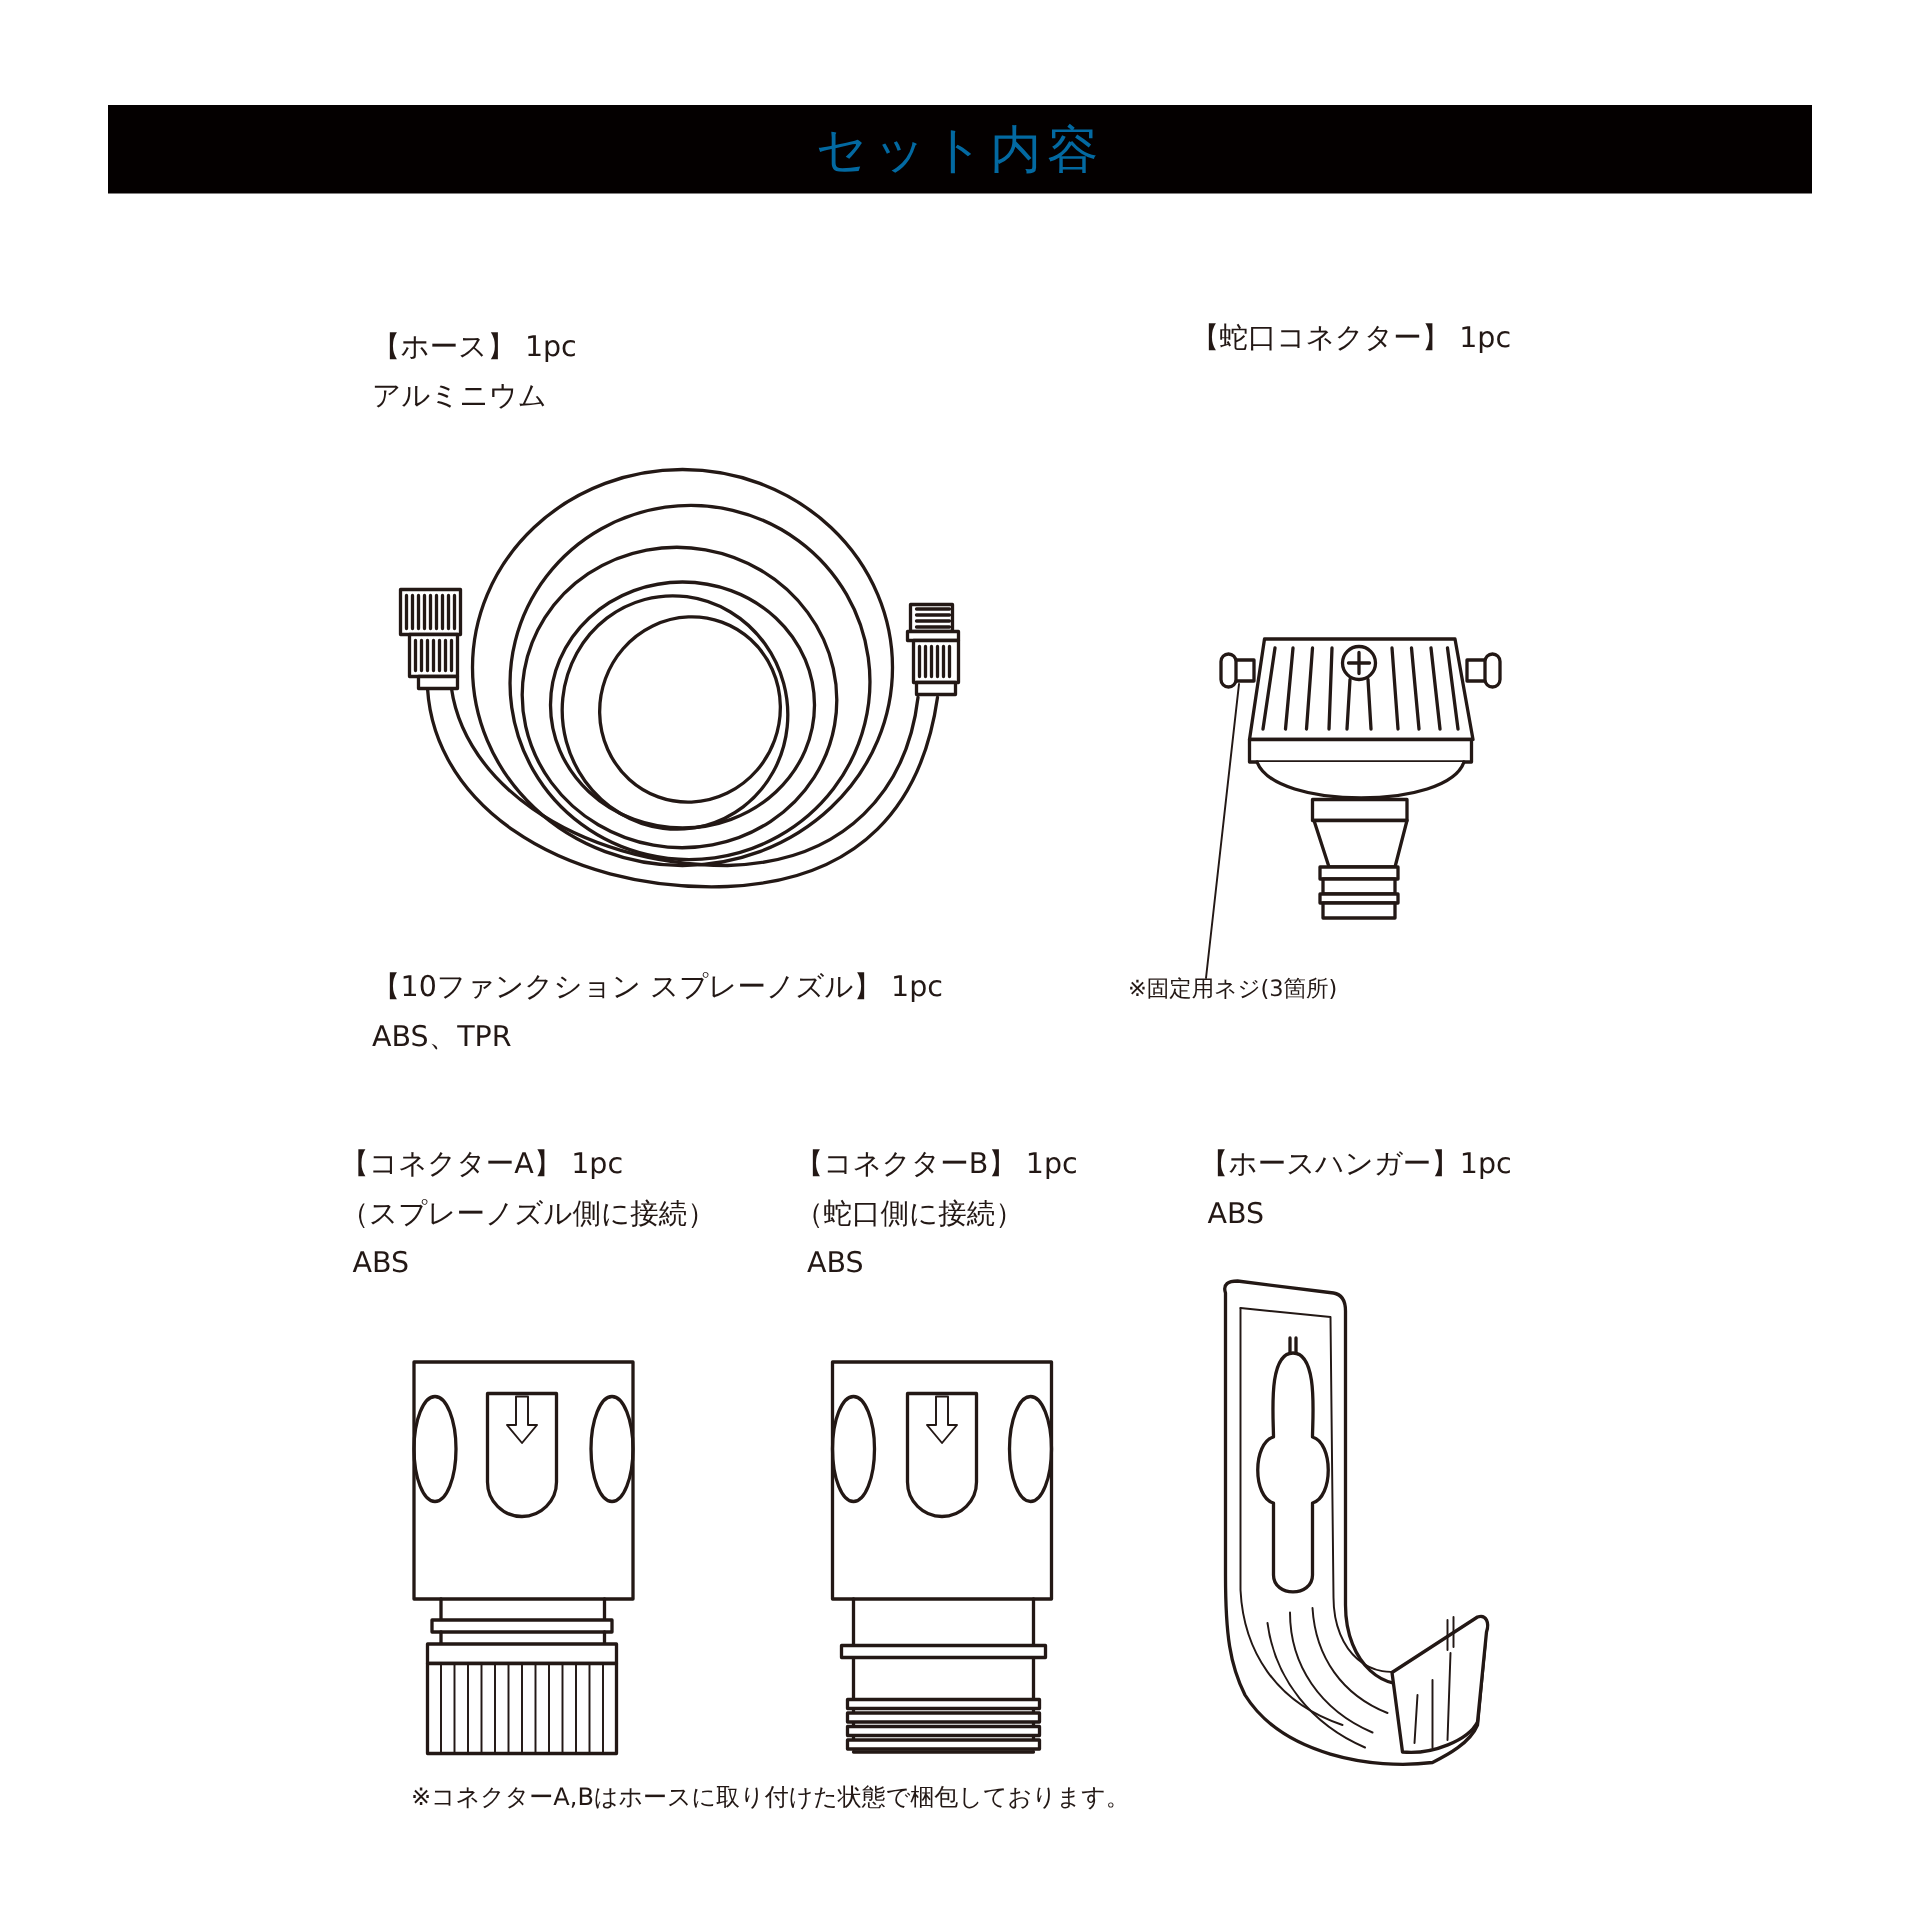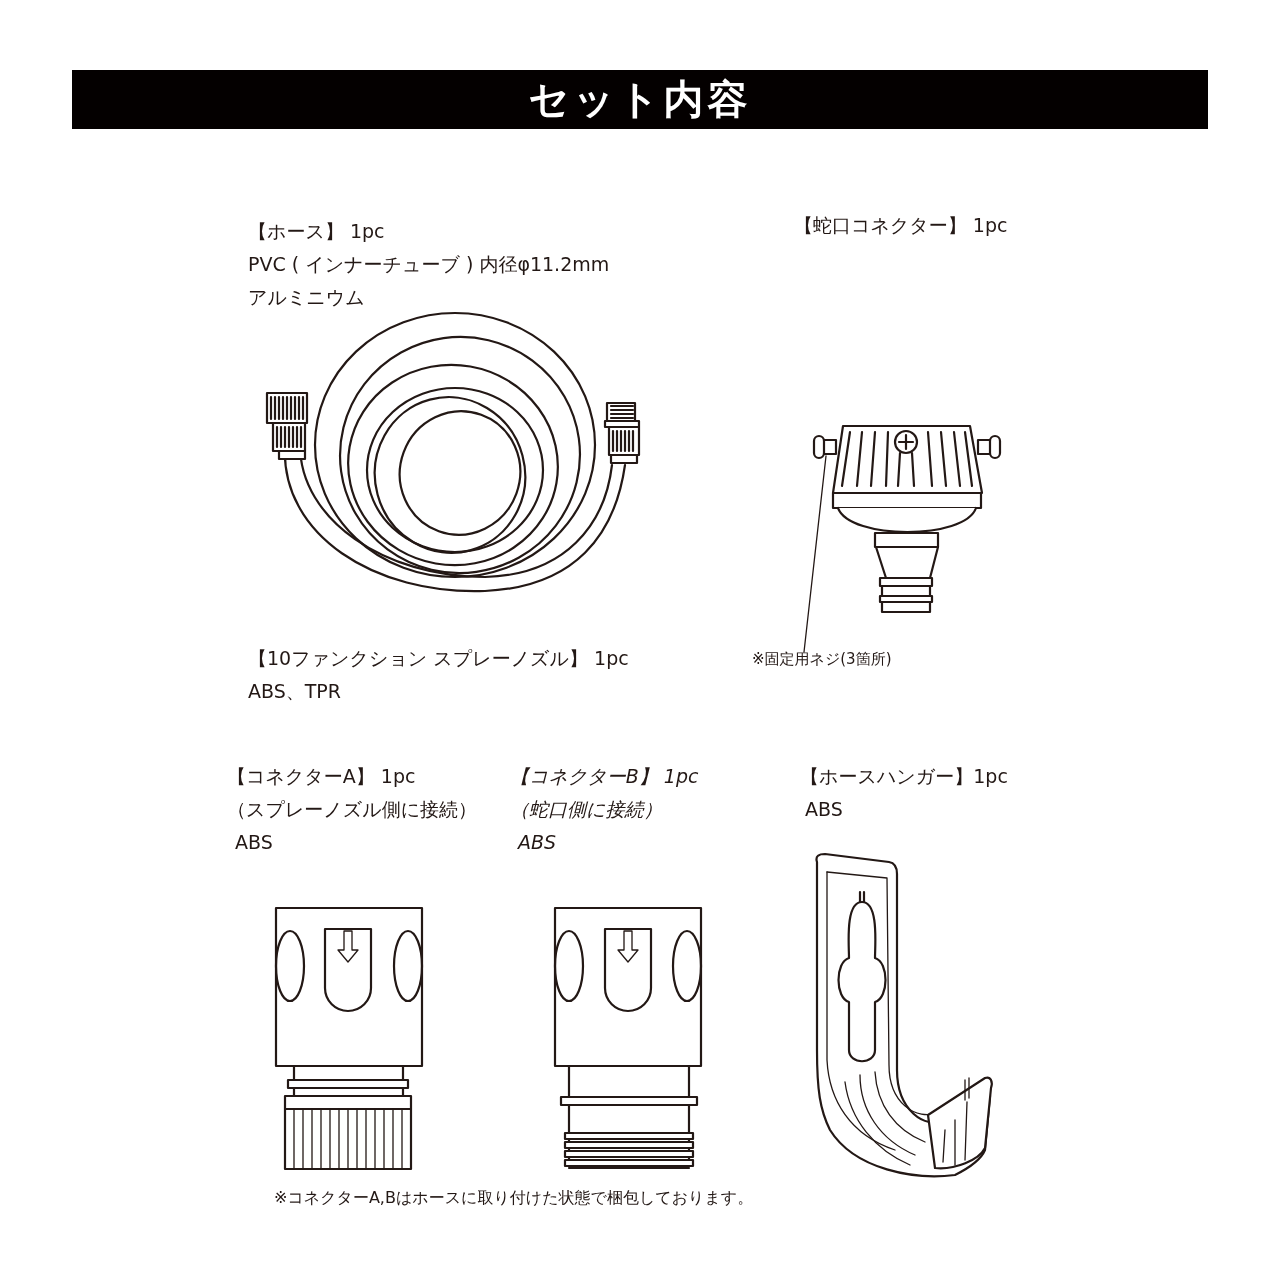--- a/index.html
+++ b/index.html
@@ -1,38 +1,37 @@
 <!DOCTYPE html>
 <html><head>
 <meta charset="utf-8">
 <style>
   html, body { margin:0; padding:0; background:#ffffff; }
   body { width:1280px; height:1280px; position:relative; overflow:hidden;
          font-family:"DejaVu Sans","Liberation Sans",sans-serif; color:#231815; }
   .banner { position:absolute; left:72px; top:70px; width:1136px; height:59px;
             background:#040000; display:flex; align-items:center; justify-content:center; }
-  .banner-title { color:#ffffff; font-size:40px; font-weight:bold; letter-spacing:4px; }
+  .banner-title { color:#0369a1; font-size:34px; font-weight:normal; letter-spacing:4px; }
   .txt { position:absolute; font-size:19px; line-height:33px; white-space:nowrap; }
   .txt div { height:33px; }
   .note { position:absolute; font-size:15px; white-space:nowrap; }
   svg.draw { position:absolute; overflow:visible; }
   svg.draw * { fill:none; stroke:#231815; stroke-width:2.2; stroke-linejoin:round; stroke-linecap:round; }
   svg.draw .thin { stroke-width:1.3; }
   svg.draw .fillw { fill:#fff; }
 </style>
 </head>
 <body>
 
 <div class="banner">
   <span class="banner-title">セット内容</span>
 </div>
 
 <div class="txt" style="left:248px; top:167px;margin-top:48px;">
   <div>【ホース】 1pc</div>
-  <div>PVC ( インナーチューブ ) 内径φ11.2mm</div>
   <div>アルミニウム</div>
 </div>
 
 <div class="txt" style="left:794px; top:209px;">
   <div>【蛇口コネクター】 1pc</div>
 </div>
 
 <svg class="draw" style="left:255px; top:305px;" width="400" height="310" viewBox="0 0 400 310">
   <ellipse cx="200" cy="140" rx="140" ry="132"></ellipse>
   <ellipse cx="205" cy="150" rx="120" ry="118" transform="rotate(-8 205 150)"></ellipse>
@@ -91,21 +90,21 @@
   <div>【10ファンクション スプレーノズル】 1pc</div>
   <div>ABS、TPR</div>
 </div>
 
 <div class="txt" style="left:227px; top:760px;">
   <div>【コネクターA】 1pc</div>
   <div>（スプレーノズル側に接続）</div>
   <div style="padding-left:8px;">ABS</div>
 </div>
 
-<div class="txt" style="left:510px; top:760px;font-style:italic;">
+<div class="txt" style="left:530px; top:760px;">
   <div>【コネクターB】 1pc</div>
   <div>（蛇口側に接続）</div>
   <div style="padding-left:8px;">ABS</div>
 </div>
 
 <div class="txt" style="left:800px; top:760px;">
   <div>【ホースハンガー】1pc</div>
   <div style="padding-left:5px;">ABS</div>
 </div>
 

